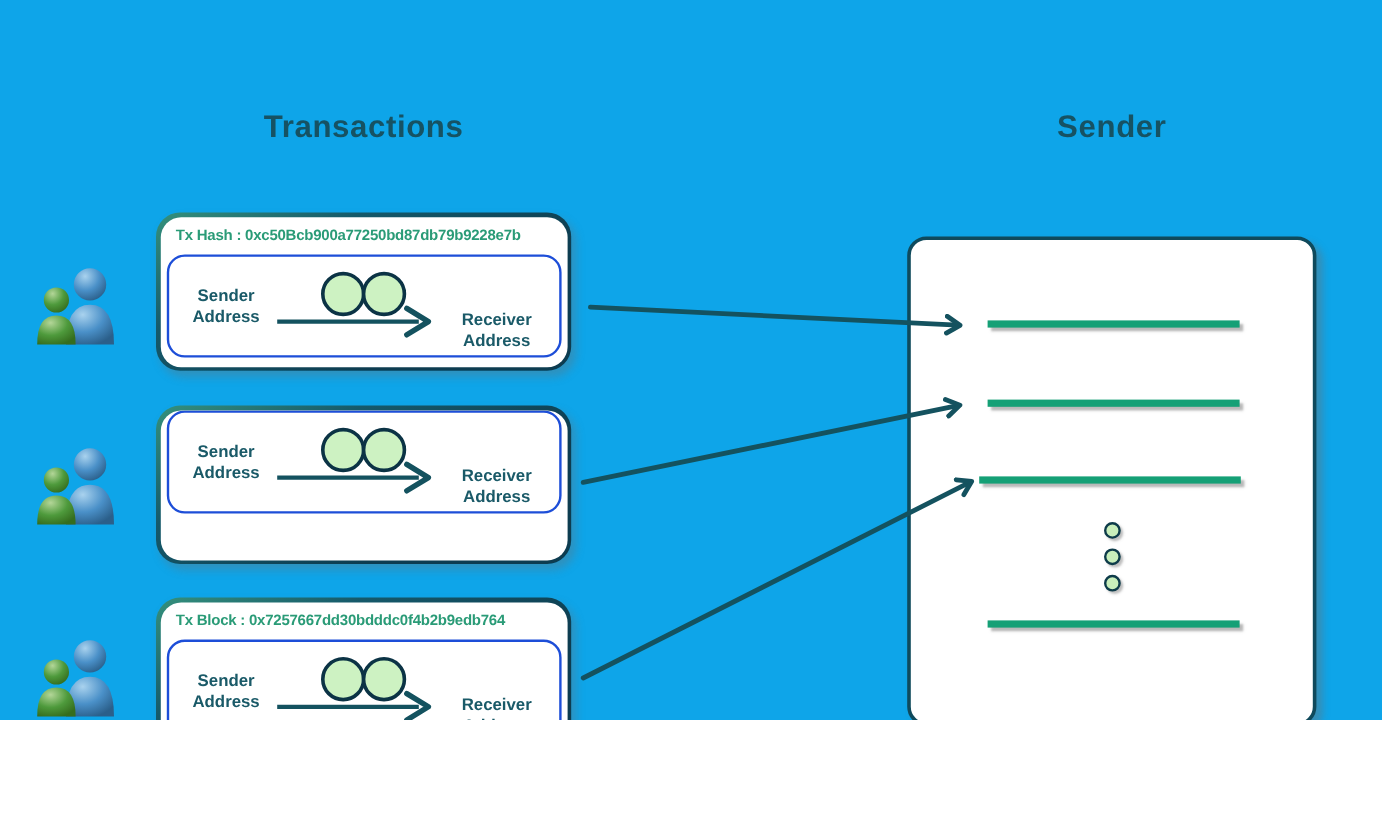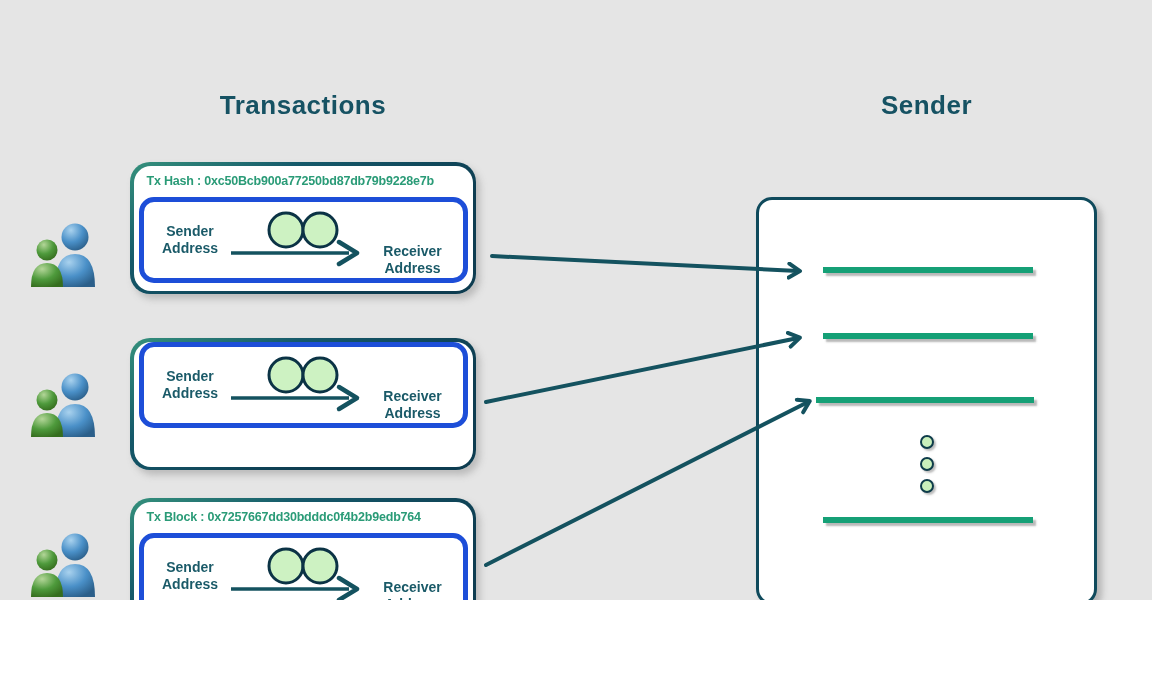--- a/index.html
+++ b/index.html
@@ -1,47 +1,47 @@
 <!DOCTYPE html>
 <html><head>
 <meta charset="utf-8">
 <style>
   html,body{margin:0;padding:0;background:#fff;}
   .canvas{
-    position:relative;width:1152px;height:600px;background:#e5e5e5;
+    position:relative;width:1152px;height:600px;background:#0ea5e9;
     font-family:"Liberation Sans",sans-serif;overflow:hidden;
   }
   .section-title{
     position:absolute;top:90px;text-align:center;
     font-size:26px;font-weight:bold;color:#165263;letter-spacing:.5px;
   }
   .title-left{left:130px;width:346px;}
   .title-right{left:756px;width:341px;}
 
   
   .users{position:absolute;left:26px;width:80px;height:70px;}
   .users-1{top:221px;} .users-2{top:371px;} .users-3{top:531px;}
 
   
   .tx-box{
     position:absolute;left:130px;width:346px;height:132px;
     border-radius:20px;padding:3.5px;box-sizing:border-box;
     background:linear-gradient(150deg,#35917c 0%,#15596a 30%,#0d3c50 70%);
     box-shadow:4px 5px 7px rgba(110,110,110,.35);
   }
-  .tx-1{top:162px;} .tx-2{top:338px;} .tx-3{top:498px;}
+  .tx-1{top:177px;} .tx-2{top:338px;} .tx-3{top:498px;}
   .tx-white{background:#fff;border-radius:17px;height:100%;box-sizing:border-box;overflow:hidden;}
   .tx-hash{
     height:31px;line-height:31px;padding-left:13px;
     font-size:12.5px;font-weight:bold;color:#2a9b77;
     letter-spacing:-.2px;white-space:nowrap;overflow:hidden;
   }
   .tx-body{
     margin:0 5px 8px 5px;height:86px;box-sizing:border-box;
-    border:5px solid #1d4ed8;border-radius:15px;
+    border:2px solid #1d4ed8;border-radius:15px;
     display:flex;align-items:center;justify-content:space-between;
     padding:0 13px;
   }
   .addr{
     font-size:14px;font-weight:bold;color:#1a5a68;text-align:center;line-height:17px;
   }
   .addr-sender{width:76px;}
   .addr-receiver{width:84px;margin-top:40px;}
   .tx-mid{width:152px;height:80px;flex:0 0 auto;}
 

